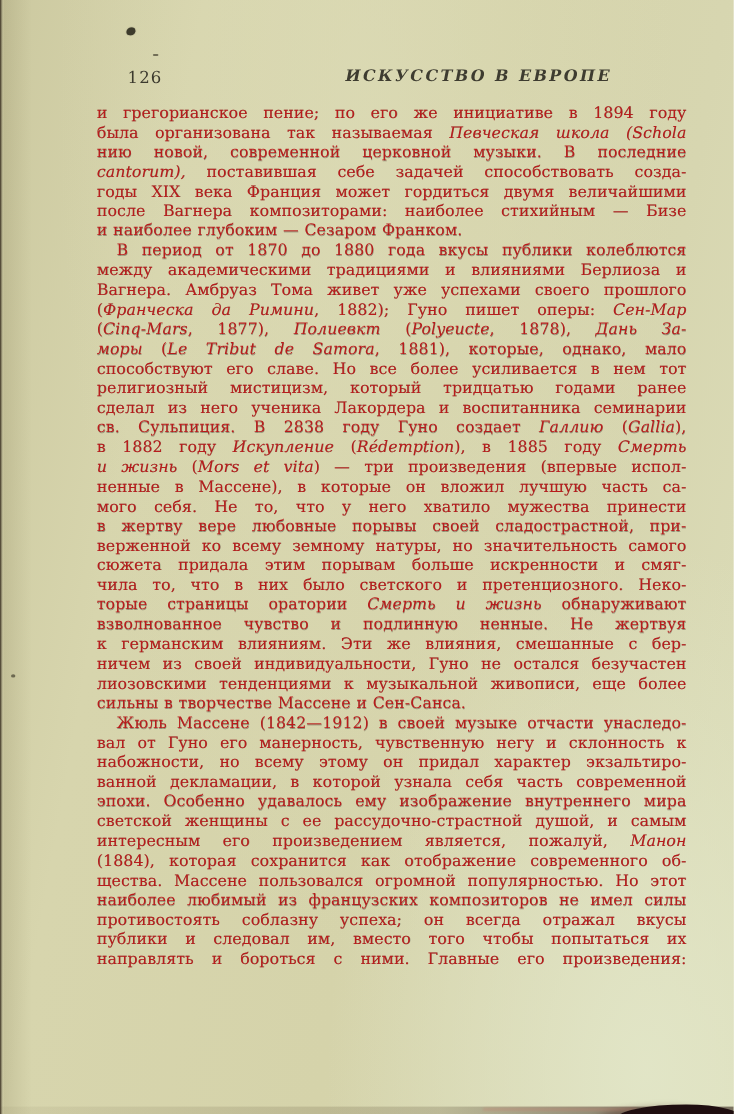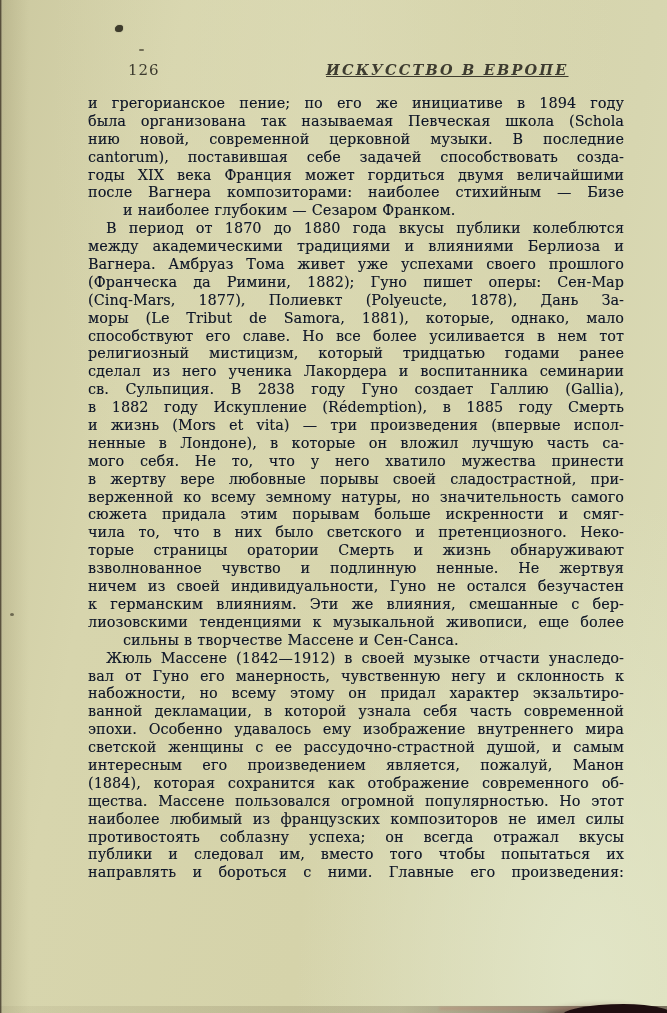--- a/index.html
+++ b/index.html
@@ -45,50 +45,50 @@
     filter: blur(1px);
   }
   .speck-1 { position: absolute; left: 115px; top: 25px; width: 8px; height: 7px;
     background: #3d3b2c; border-radius: 60% 40% 55% 45%; box-shadow: 0 0 1px rgba(61,59,44,0.8); }
   .speck-2 { position: absolute; left: 139px; top: 49px; width: 5px; height: 2px;
     background: rgba(80,76,58,0.75); border-radius: 2px; }
   .speck-3 { position: absolute; left: 10px; top: 613px; width: 4px; height: 3px;
     background: rgba(70,66,48,0.7); border-radius: 50%; }
 
   
-  .runhead { position: absolute; top: 61px; left: 0; right: 0; height: 20px; margin-left: 12px; }
+  .runhead { position: absolute; top: 61px; left: 0; right: 0; height: 20px; }
   .page-number {
     position: absolute; left: 116px; top: 0;
     font-size: 15px; letter-spacing: 1px; color: #3c3a2e;
   }
   .running-title {
     position: absolute; left: 314px; top: 0;
     font-size: 14.5px; font-style: italic; font-weight: bold;
-    letter-spacing: 2.2px; white-space: nowrap; color: #3e3c30; text-decoration: underline;
+    letter-spacing: 2.2px; white-space: nowrap; color: #3e3c30;
   }
 
   
   .text-block {
     position: absolute; left: 88px; top: 95px; width: 536px;
   }
   .line {
     font-size: 14.3px;
     line-height: 17.9px;
     height: 17.9px;
     white-space: nowrap;          
     text-align: justify;
     text-align-last: justify;
     letter-spacing: 0.1px;
     word-spacing: 0.5px;
-    color: #0f172a;
+    color: #b91c1c;
     text-shadow: 0.3px 0.3px 0.6px rgba(58,57,49,0.45);
   }
-  .line.endline { text-align-last: left; margin-left: 35px; }
+  .line.endline { text-align-last: left; }
   .line.indent { text-indent: 18px; }
-  .line .i { }
+  .line .i { font-style: italic; }
 </style>
 </head>
 <body>
 
 <div class="edge-left"></div>
 <div class="edge-left-soft"></div>
 <div class="bottom-shade"></div>
 <div class="bottom-pink"></div>
 <div class="bottom-blob"></div>
 <div class="speck-1"></div>
@@ -113,30 +113,30 @@
     <div class="line"><span>Вагнера. Амбруаз Тома живет уже успехами своего прошлого</span></div>
     <div class="line"><span>(</span><span class="i">Франческа да Римини</span><span>, 1882); Гуно пишет оперы: </span><span class="i">Сен-Мар</span></div>
     <div class="line"><span>(</span><span class="i">Cinq-Mars</span><span>, 1877), </span><span class="i">Полиевкт</span><span> (</span><span class="i">Polyeucte</span><span>, 1878), </span><span class="i">Дань За-</span></div>
     <div class="line"><span class="i">моры</span><span> (</span><span class="i">Le Tribut de Samora</span><span>, 1881), которые, однако, мало</span></div>
     <div class="line"><span>способствуют его славе. Но все более усиливается в нем тот</span></div>
     <div class="line"><span>религиозный мистицизм, который тридцатью годами ранее</span></div>
     <div class="line"><span>сделал из него ученика Лакордера и воспитанника семинарии</span></div>
     <div class="line"><span>св. Сульпиция. В 2838 году Гуно создает </span><span class="i">Галлию</span><span> (</span><span class="i">Gallia</span><span>),</span></div>
     <div class="line"><span>в 1882 году </span><span class="i">Искупление</span><span> (</span><span class="i">Rédemption</span><span>), в 1885 году </span><span class="i">Смерть</span></div>
     <div class="line"><span class="i">и жизнь</span><span> (</span><span class="i">Mors et vita</span><span>) — три произведения (впервые испол-</span></div>
-    <div class="line"><span>ненные в Лондоне), в которые он вложил лучшую часть са-</span></div>
+    <div class="line"><span>ненные в Массене), в которые он вложил лучшую часть са-</span></div>
     <div class="line"><span>мого себя. Не то, что у него хватило мужества принести</span></div>
     <div class="line"><span>в жертву вере любовные порывы своей сладострастной, при-</span></div>
     <div class="line"><span>верженной ко всему земному натуры, но значительность самого</span></div>
     <div class="line"><span>сюжета придала этим порывам больше искренности и смяг-</span></div>
     <div class="line"><span>чила то, что в них было светского и претенциозного. Неко-</span></div>
     <div class="line"><span>торые страницы оратории </span><span class="i">Смерть и жизнь</span><span> обнаруживают</span></div>
     <div class="line"><span>взволнованное чувство и подлинную ненные. Не жертвуя</span></div>
+    <div class="line"><span>к германским влияниям. Эти же влияния, смешанные с бер-</span></div>
     <div class="line"><span>ничем из своей индивидуальности, Гуно не остался безучастен</span></div>
-    <div class="line"><span>к германским влияниям. Эти же влияния, смешанные с бер-</span></div>
     <div class="line"><span>лиозовскими тенденциями к музыкальной живописи, еще более</span></div>
     <div class="line endline"><span>сильны в творчестве Массене и Сен-Санса.</span></div>
     <div class="line indent"><span>Жюль Массене (1842—1912) в своей музыке отчасти унаследо-</span></div>
     <div class="line"><span>вал от Гуно его манерность, чувственную негу и склонность к</span></div>
     <div class="line"><span>набожности, но всему этому он придал характер экзальтиро-</span></div>
     <div class="line"><span>ванной декламации, в которой узнала себя часть современной</span></div>
     <div class="line"><span>эпохи. Особенно удавалось ему изображение внутреннего мира</span></div>
     <div class="line"><span>светской женщины с ее рассудочно-страстной душой, и самым</span></div>
     <div class="line"><span>интересным его произведением является, пожалуй, </span><span class="i">Манон</span></div>
     <div class="line"><span>(1884), которая сохранится как отображение современного об-</span></div>

